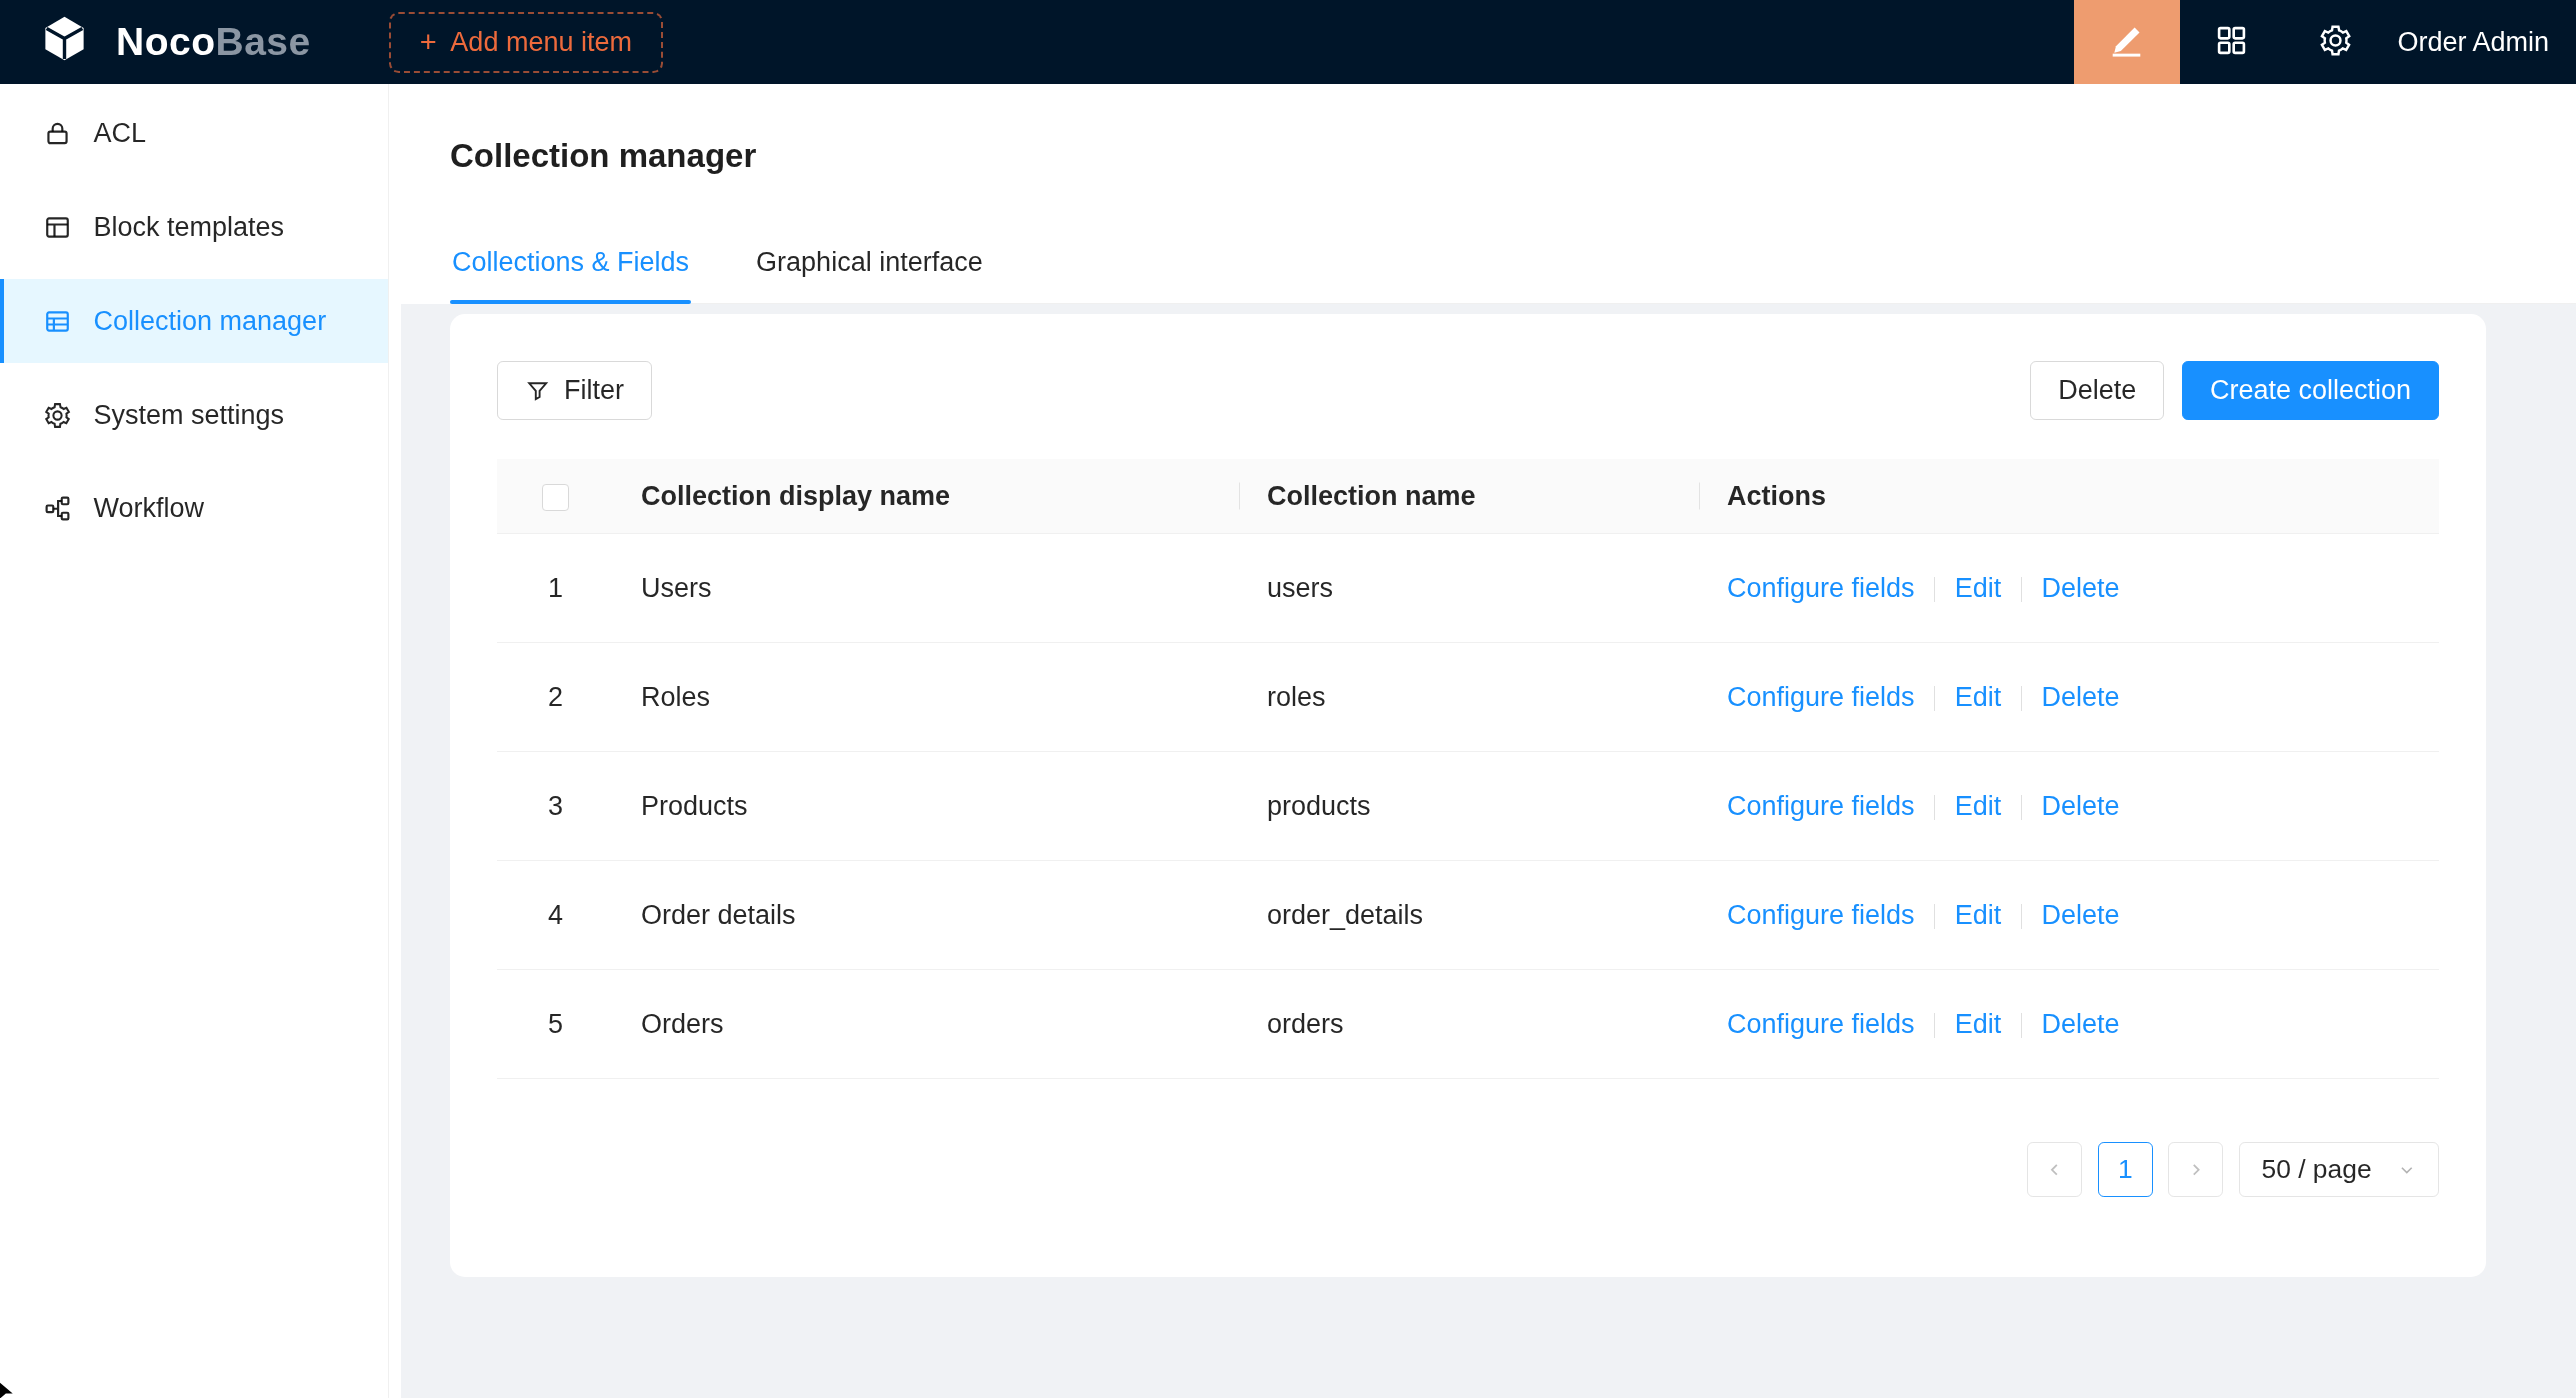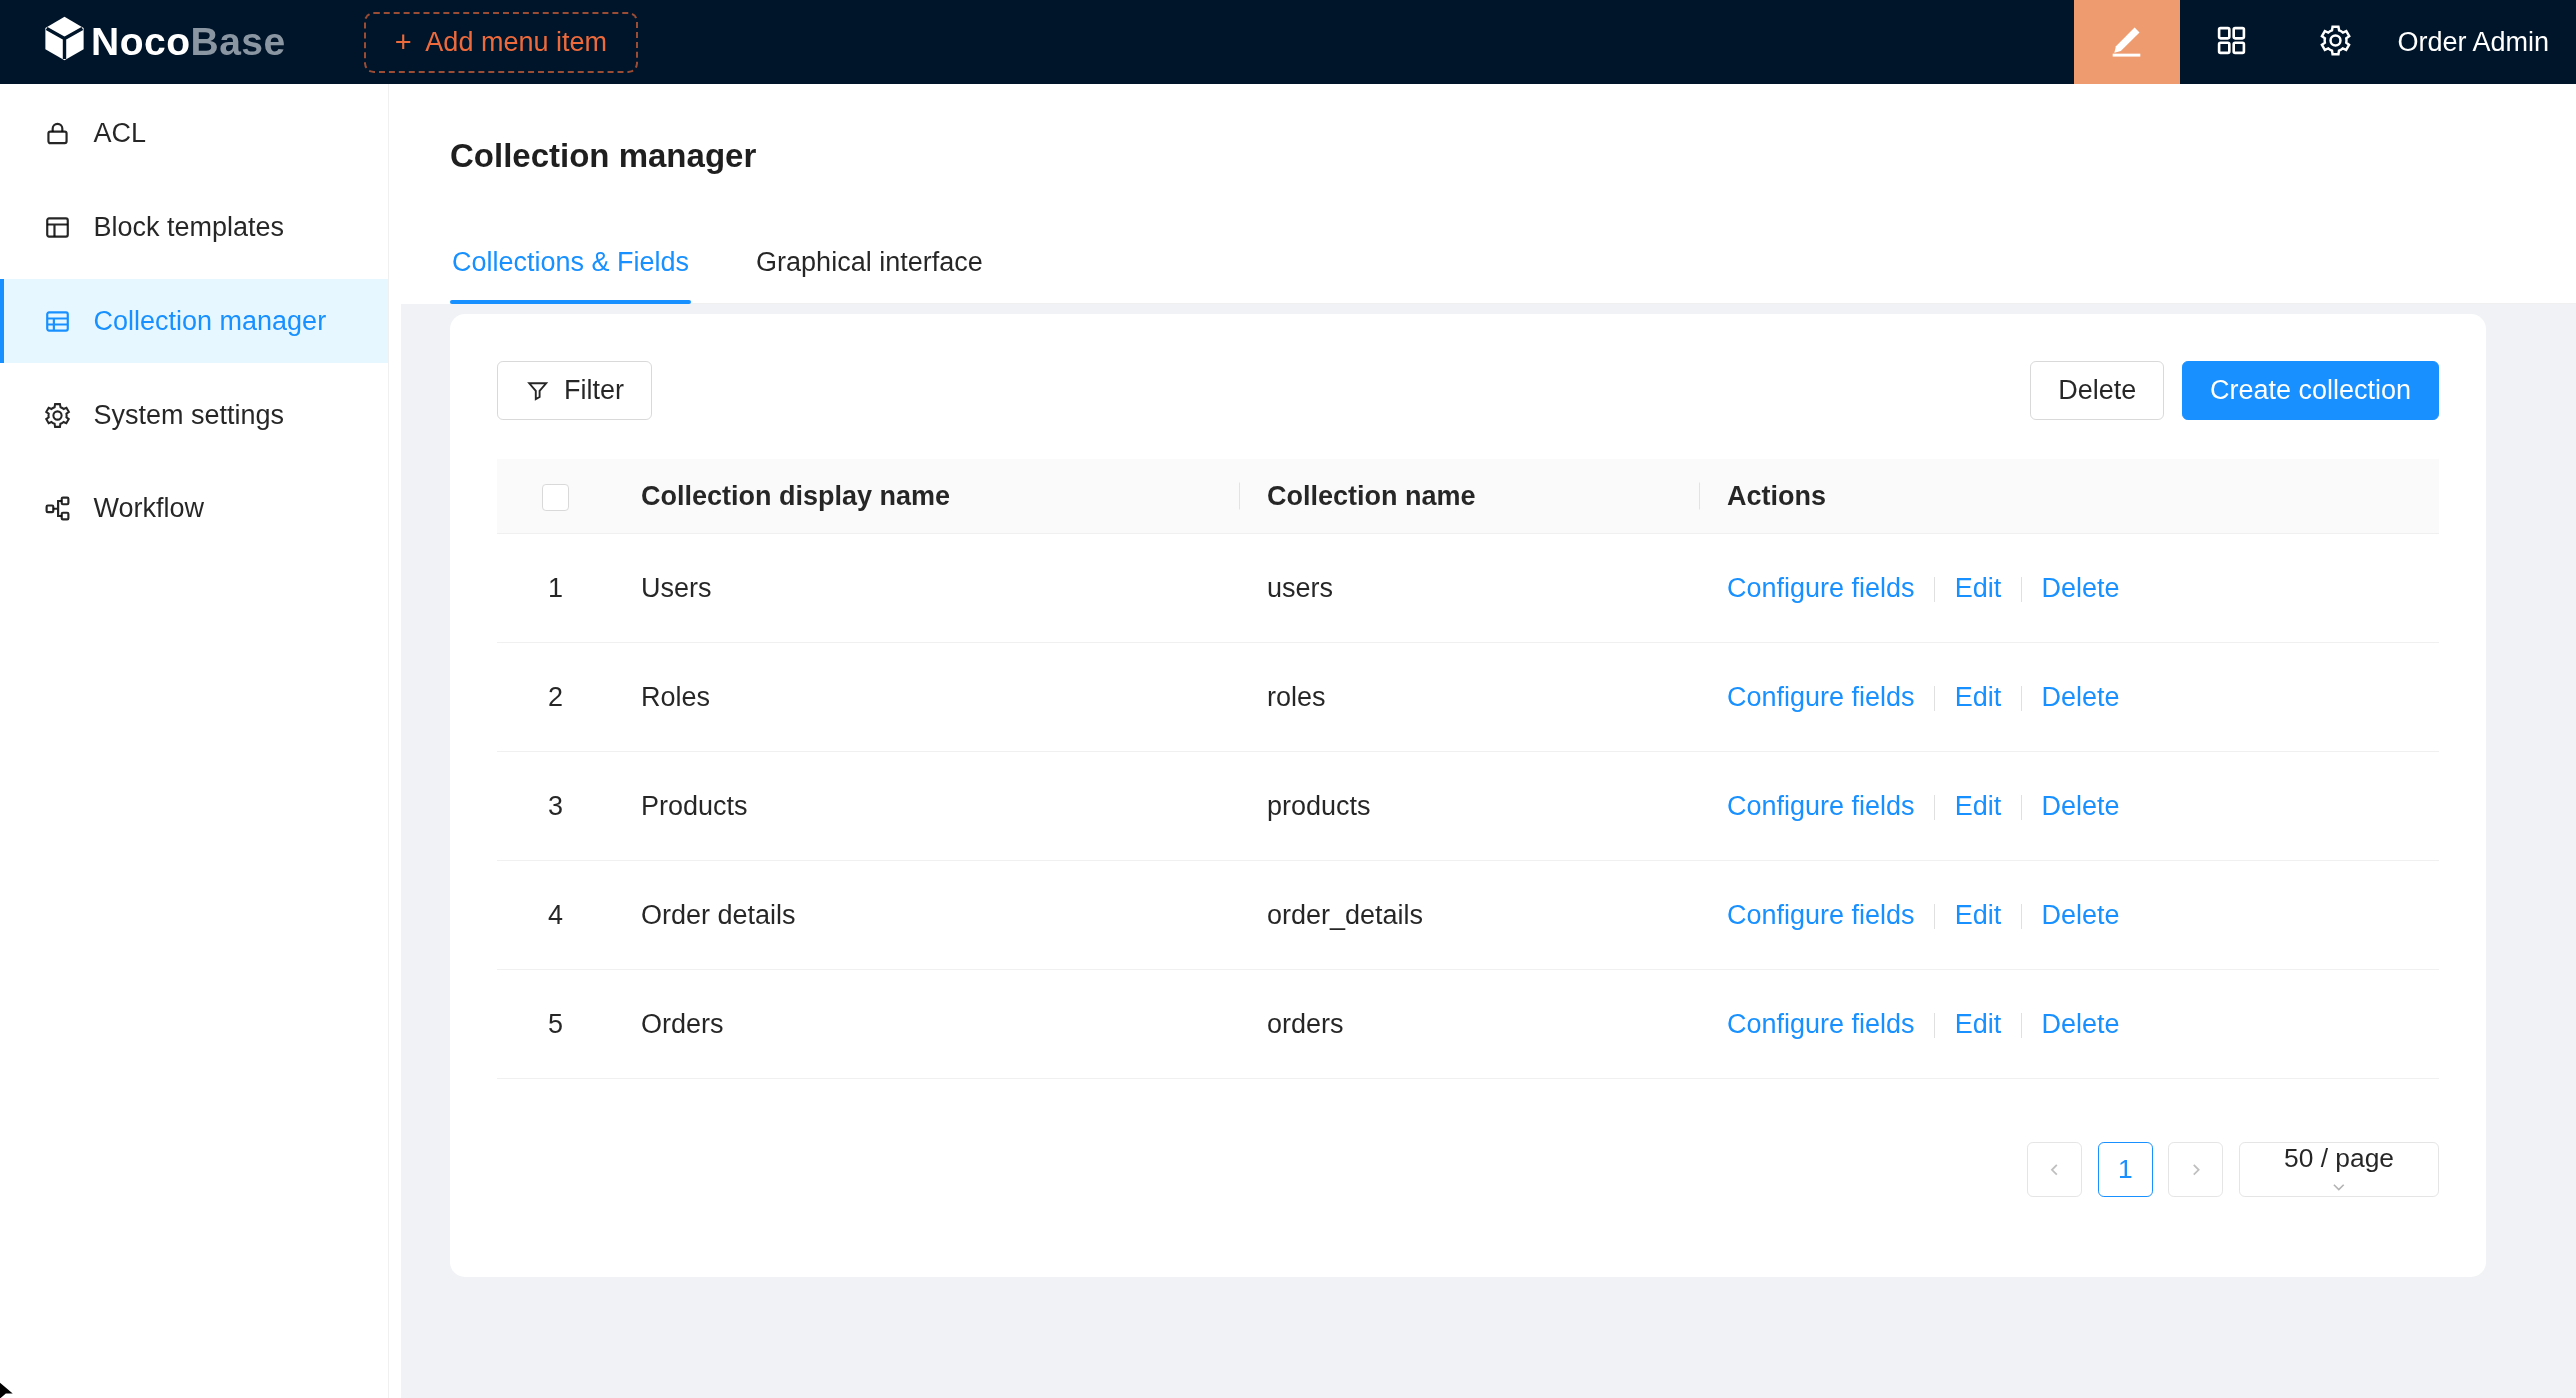--- a/index.html
+++ b/index.html
@@ -16,21 +16,21 @@
   .app { width:2576px; height:1399px; display:flex; flex-direction:column; }
 
   
   .header {
     height:84px; flex:0 0 84px;
     background:#001529;
     display:flex; align-items:center;
     color:#fff;
     padding-left:39px;
   }
-  .logo { display:flex; align-items:center; gap:1px; cursor:pointer; }
+  .logo { display:flex; align-items:center; gap:26px; cursor:pointer; }
   .logo-text { font-size:39px; font-weight:700; letter-spacing:0.5px; }
   .logo-text .secondary { color:#8b96a3; }
   .add-menu-btn {
     margin-left:78px;
     height:61px;
     padding:0 29px;
     display:inline-flex; align-items:center; gap:13.7px;
     background:transparent;
     border:2px dashed rgba(237,106,60,0.65);
     border-radius:9.8px;
@@ -147,21 +147,21 @@
     background:#fff; border:1px solid #e5e5e5; border-radius:5.9px;
     font-size:26.4px; cursor:pointer; color:rgba(0,0,0,0.25);
   }
   .page-btn svg { width:19.6px; height:19.6px; }
   .page-btn.active { border-color:#1890ff; color:#1890ff; }
   .page-size {
     height:55px; width:200px;
     display:flex; align-items:center; justify-content:space-between;
     padding:0 21.5px;
     background:#fff; border:1px solid #e5e5e5; border-radius:5.9px;
-    color:rgba(0,0,0,0.85); font-size:26.4px; cursor:pointer;flex-direction:column;
+    color:rgba(0,0,0,0.85); font-size:26.4px; cursor:pointer;
   }
   .page-size svg { width:19.6px; height:19.6px; }
 
   .cursor-artifact { position:fixed; left:0; bottom:0; }
 </style>
 </head>
 <body>
 
 <div class="app">
 

